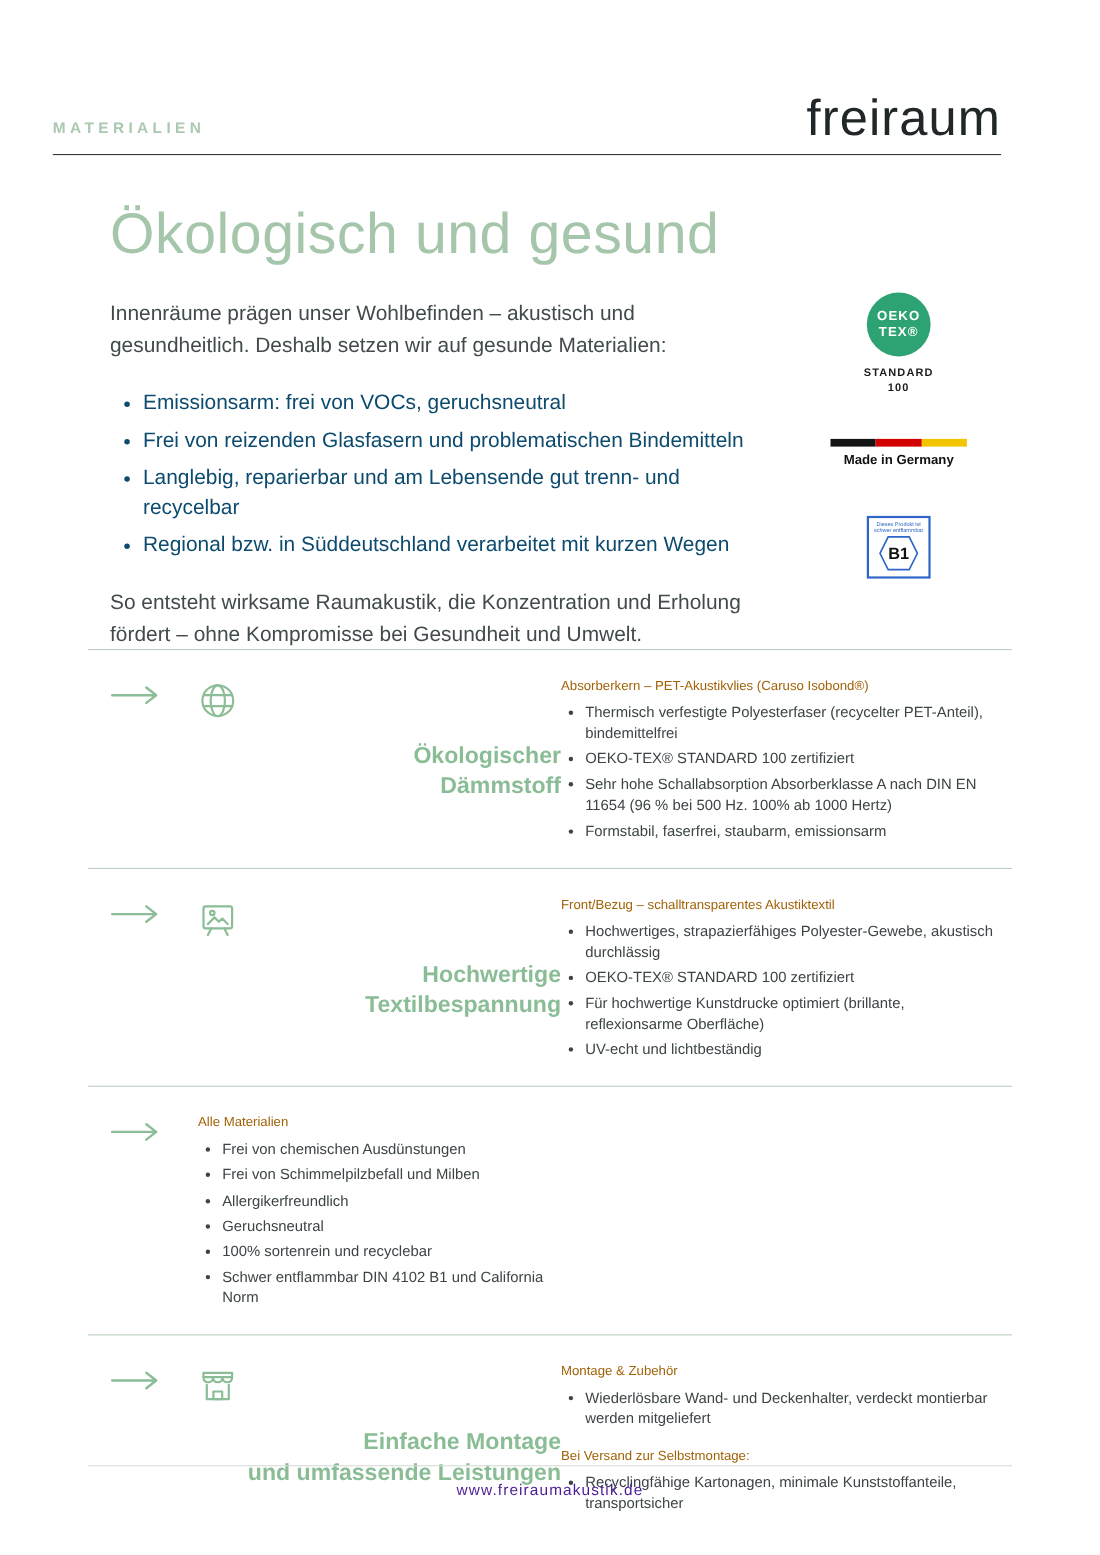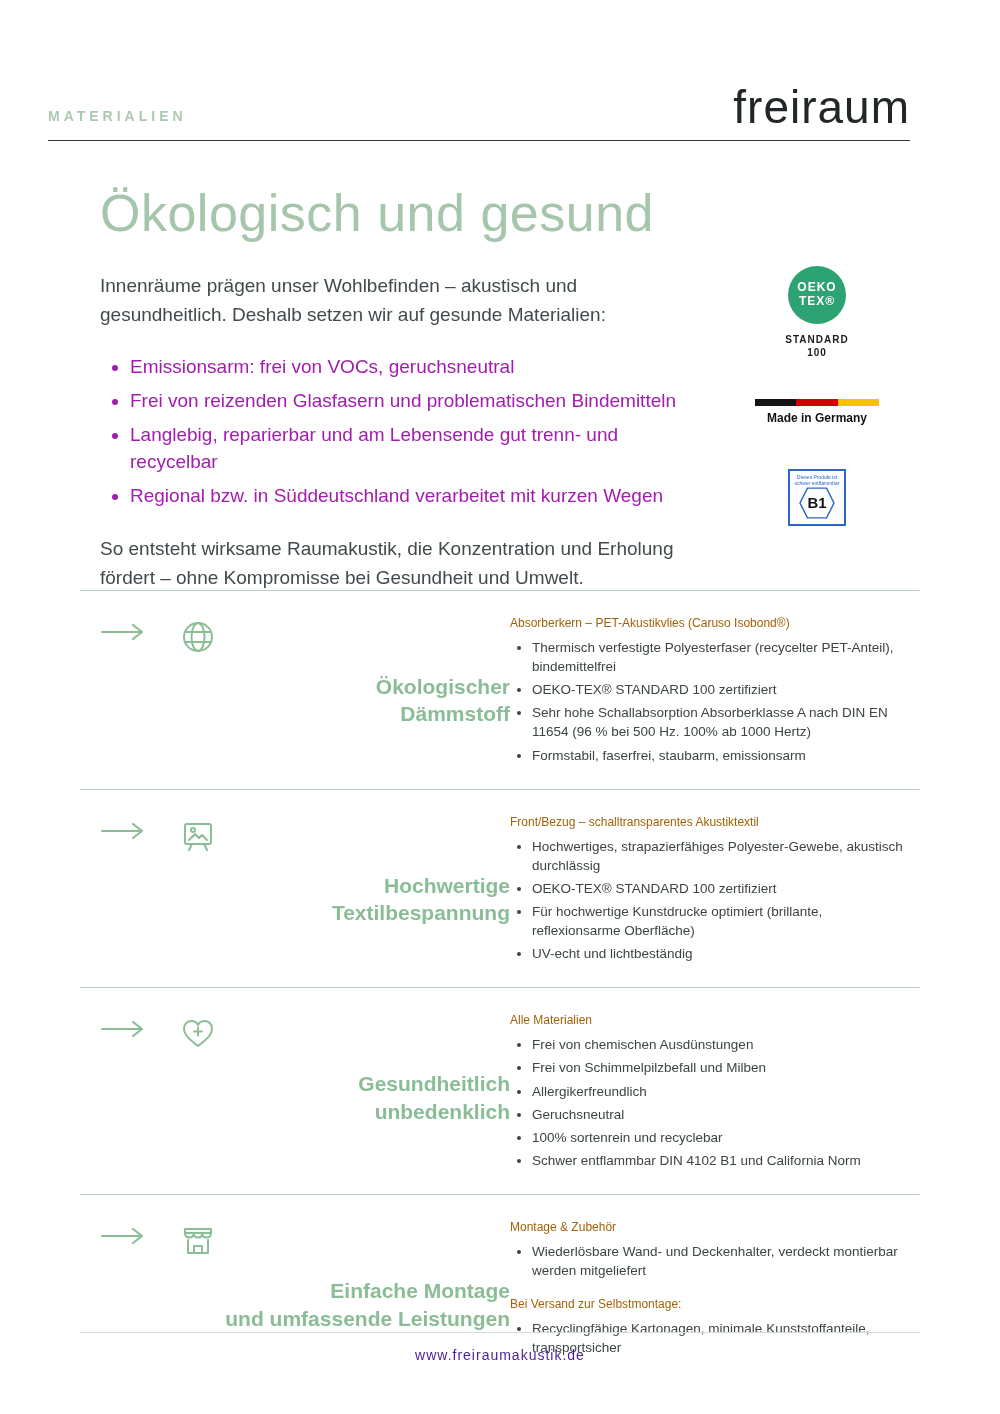--- a/index.html
+++ b/index.html
@@ -12,21 +12,21 @@
             margin:0 90px 0 48px; padding-top:84px; padding-bottom:10px;
             border-bottom:1px solid #33383a; }
   .eyebrow { font-size:14px; letter-spacing:4px; font-weight:600; color:#abc8b0; padding-bottom:6px; }
   .logo { font-size:46px; font-weight:300; letter-spacing:1px; color:#212628; line-height:1; }
 
   
   .hero { margin:0 100px; }
   .hero h1 { margin-top:42px; font-size:52px; font-weight:300; color:#a5c6ab; letter-spacing:0.5px; }
   .intro { margin-top:28px; font-size:19px; line-height:1.55; max-width:540px; color:#414a4c; }
   .hero-bullets { margin-top:24px; padding-left:30px; max-width:610px; }
-  .hero-bullets li { font-size:19px; line-height:1.42; margin-bottom:7px; color:#a21caf; }
+  .hero-bullets li { font-size:19px; line-height:1.42; margin-bottom:7px; color:#0c4a6e; }
   .outro { margin-top:24px; font-size:19px; line-height:1.55; max-width:630px; color:#414a4c; }
 
   
   .badges { position:absolute; left:755px; top:266px; width:124px;
             display:flex; flex-direction:column; align-items:center; }
   .oeko-circle { width:58px; height:58px; border-radius:50%; background:#2da273;
                  display:flex; flex-direction:column; align-items:center; justify-content:center; }
   .oeko-circle span { color:#ffffff; font-size:12px; font-weight:bold; letter-spacing:1px; line-height:1.15; }
   .oeko-caption { margin-top:9px; text-align:center; }
   .oeko-caption span { display:block; font-size:10px; font-weight:bold; letter-spacing:1px; color:#1c1c1c; line-height:1.3; }
@@ -176,32 +176,20 @@
         </div>
       </div>
     </section>
 
     <section class="row">
       <div class="cell-arrow">
         <svg width="46" height="18" viewBox="0 0 46 18">
           <path d="M2 9 H42 M33 2 L42 9 L33 16" fill="none" stroke="#8bbd96" stroke-width="2.2" stroke-linecap="round" stroke-linejoin="round"></path>
         </svg>
       </div>
-      <div class="cell-left">
-        <div class="sec-icon">
-          <svg width="36" height="36" viewBox="0 0 36 36" fill="none" stroke="#8bbd96" stroke-width="2" stroke-linecap="round" stroke-linejoin="round">
-            <path d="M18 30 C10 24 4 19 4 12.5 C4 8 7.5 5 11.5 5 C14.5 5 17 6.8 18 9 C19 6.8 21.5 5 24.5 5 C28.5 5 32 8 32 12.5 C32 19 26 24 18 30 Z"></path>
-            <path d="M18 11.5 V19.5 M14 15.5 H22"></path>
-          </svg>
-        </div>
-        <h2 class="sec-title">
-          <span>Gesundheitlich</span><br>
-          <span>unbedenklich</span>
-        </h2>
-      </div>
       <div class="cell-right">
         <div class="block">
           <p class="block-intro">Alle Materialien</p>
           <ul class="sec-list">
             <li>Frei von chemischen Ausdünstungen</li>
             <li>Frei von Schimmelpilzbefall und Milben</li>
             <li>Allergikerfreundlich</li>
             <li>Geruchsneutral</li>
             <li>100% sortenrein und recyclebar</li>
             <li>Schwer entflammbar DIN 4102 B1 und California Norm</li>

